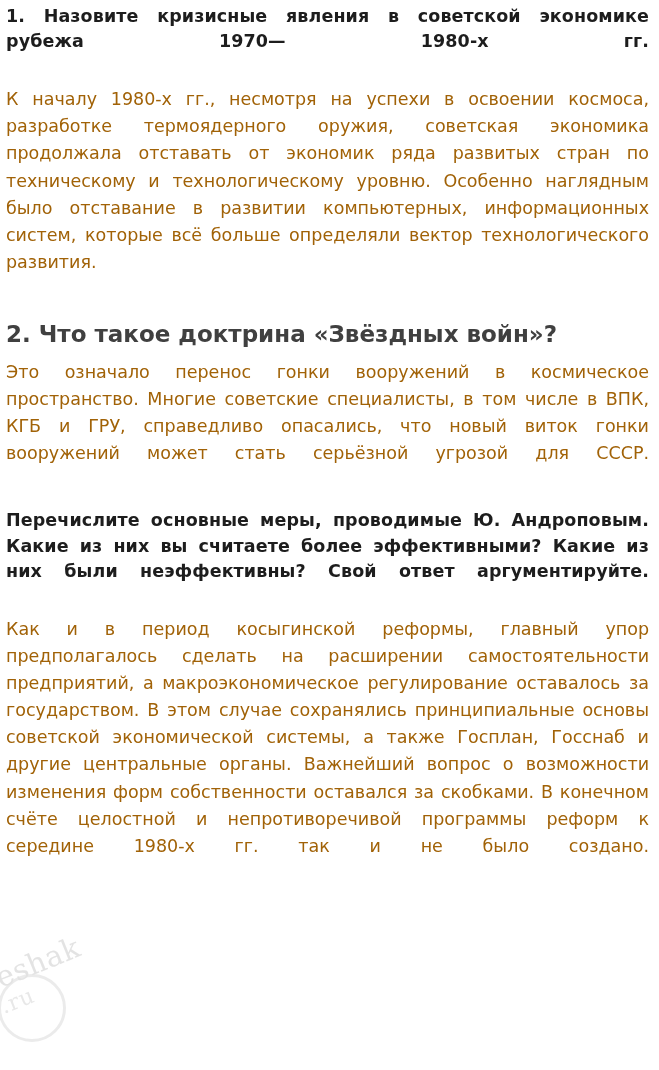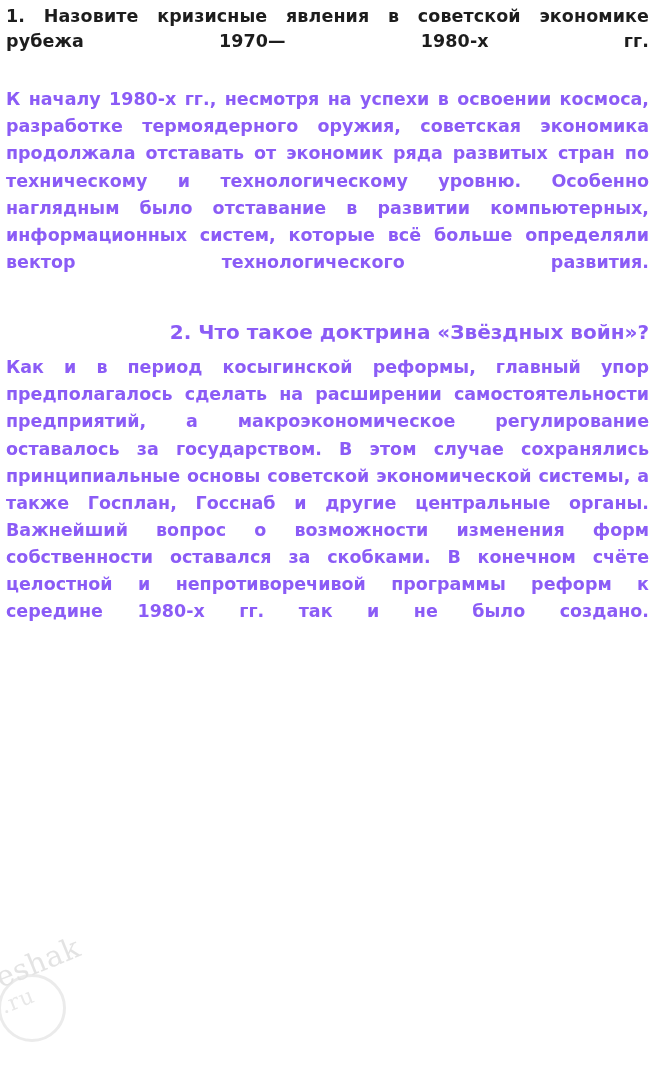--- a/index.html
+++ b/index.html
@@ -28,33 +28,32 @@
     line-height: 1.45;
     text-align: justify;
     color: #1d1d1d;
     margin: 0 0 6px 0;
     letter-spacing: 0.1px;
   }
   .a {
     font-size: 17.5px;
     line-height: 1.55;
     text-align: justify;
-    color: #8b5cf6;
+    color: #a16207;
     margin: 0 0 14px 0;
-    font-weight: bold;
   }
   .a.last {
     margin-bottom: 0;
   }
   .q2 {
     font-weight: bold;
-    font-size: 20px;
+    font-size: 23px;
     line-height: 1.5;
-    text-align: right;
-    color: #8b5cf6;
+    text-align: left;
+    color: #404040;
     margin: 0 0 7px 0;
   }
   .blk {
     margin-bottom: 2px;
   }
   
   .a::after, .q::after {
     content: "";
     display: inline-block;
     width: 100%;
@@ -110,23 +109,25 @@
   <div class="blk">
     <p class="q">1. Назовите кризисные явления в советской экономике рубежа 1970— 1980-х гг.</p>
     <p class="a">К началу 1980-х гг., несмотря на успехи в освоении космоса, разработке термоядерного оружия, советская экономика продолжала отставать от экономик ряда развитых стран по техническому и технологическому уровню. Особенно наглядным было отставание в развитии компьютерных, информационных систем, которые всё больше определяли вектор технологического развития.</p>
   </div>
 
   <div class="blk">
     <p class="q2">2. Что такое доктрина «Звёздных войн»?</p>
   </div>
 
   <div class="blk">
+    <p class="a">Это означало перенос гонки вооружений в космическое пространство. Многие советские специалисты, в том числе в ВПК, КГБ и ГРУ, справедливо опасались, что новый виток гонки вооружений может стать серьёзной угрозой для СССР.</p>
   </div>
 
   <div class="blk">
+    <p class="q">Перечислите основные меры, проводимые Ю. Андроповым. Какие из них вы считаете более эффективными? Какие из них были неэффективны? Свой ответ аргументируйте.</p>
     <p class="a last">Как и в период косыгинской реформы, главный упор предполагалось сделать на расширении самостоятельности предприятий, а макроэкономическое регулирование оставалось за государством. В этом случае сохранялись принципиальные основы советской экономической системы, а также Госплан, Госснаб и другие центральные органы. Важнейший вопрос о возможности изменения форм собственности оставался за скобками. В конечном счёте целостной и непротиворечивой программы реформ к середине 1980-х гг. так и не было создано.</p>
   </div>
 
   <div class="watermark">
     <div class="wm-circle"></div>
     <div class="wm-text">reshak</div>
     <div class="wm-sub">.ru</div>
   </div>
 
 </div>

